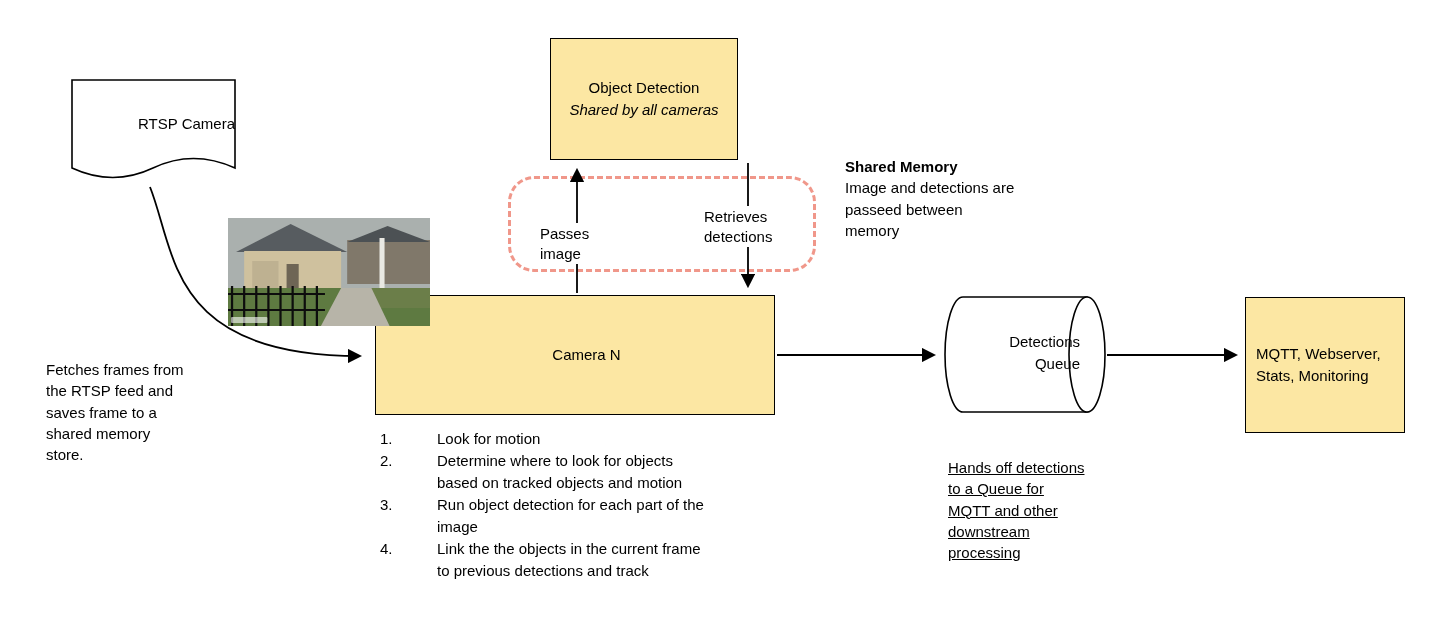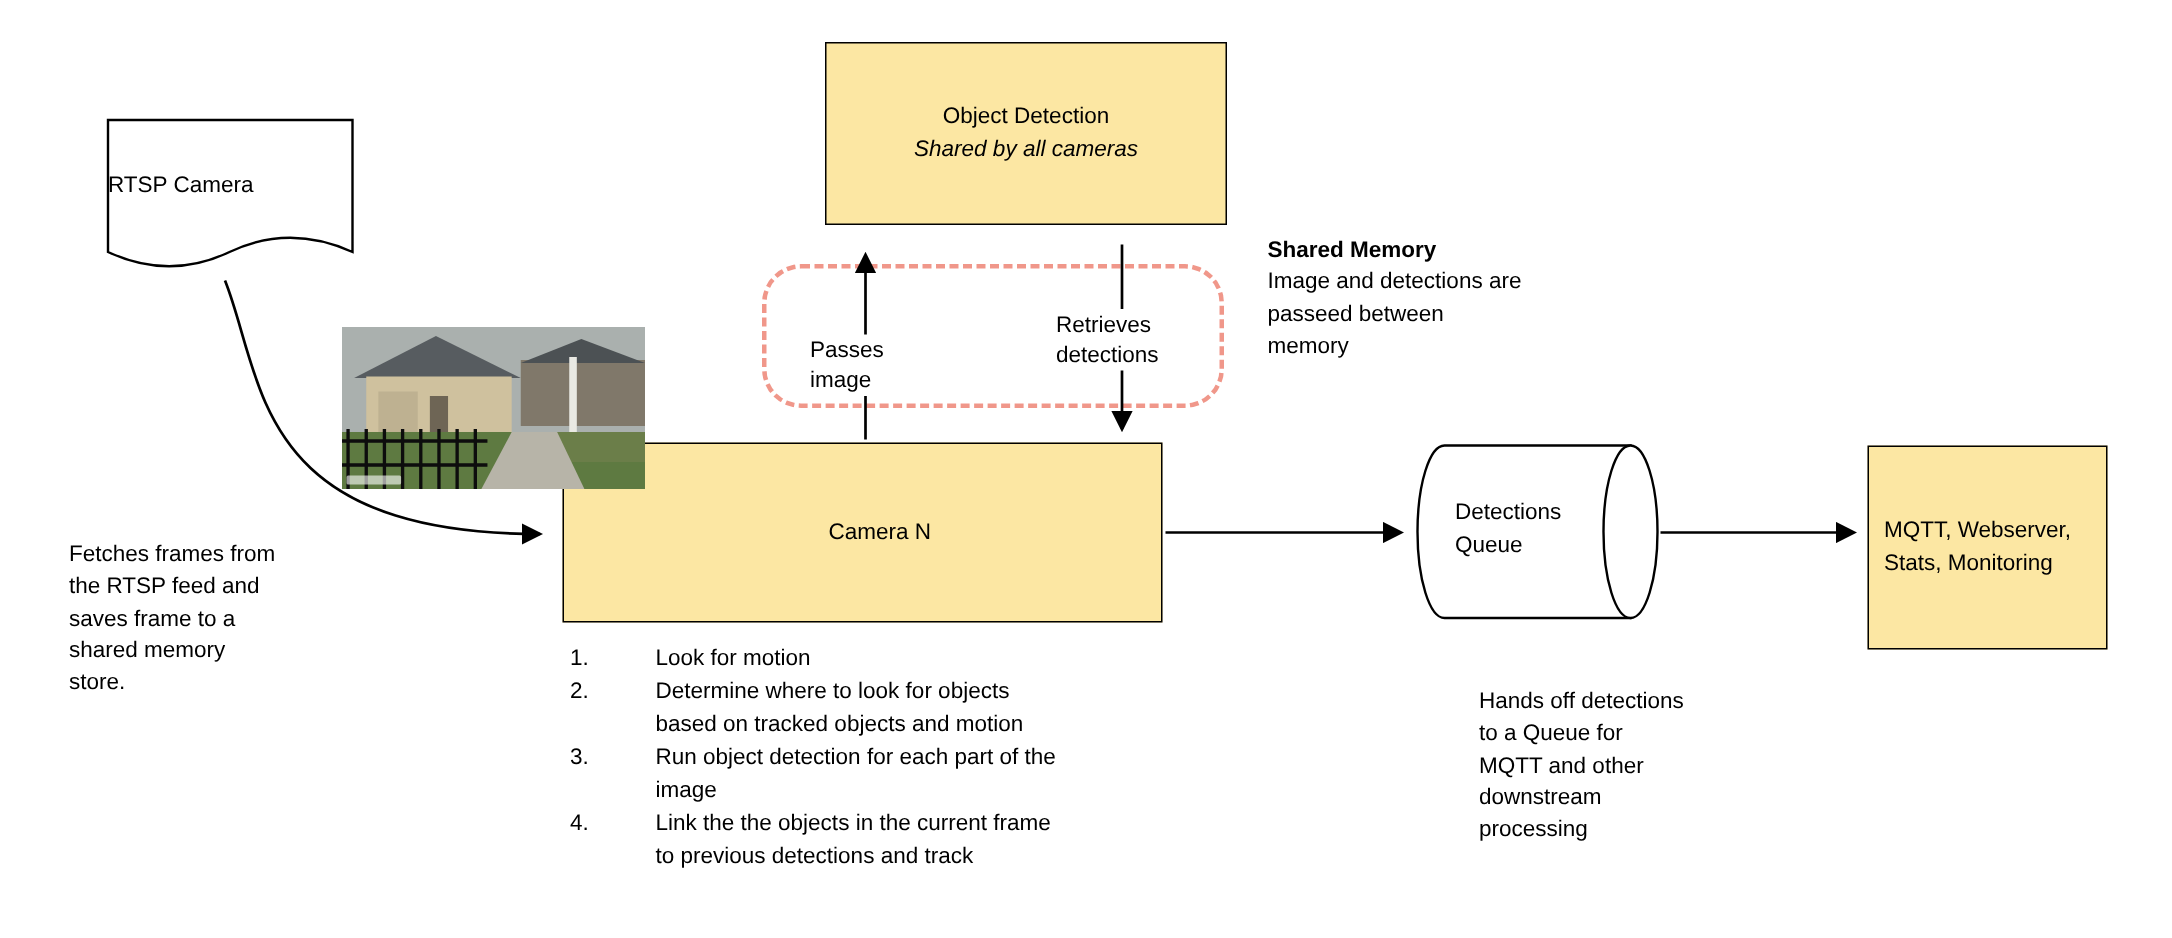--- a/index.html
+++ b/index.html
@@ -19,21 +19,21 @@
   .output-box { align-items:flex-start; text-align:left; padding-left:10px; padding-right:6px; }
   .dashed-region {
     position:absolute; border:3px dashed var(--dash-color,#F0978A);
     border-radius:26px; z-index:1;
   }
   .arrow-label { position:absolute; background:#fff; line-height:1.3; padding:1px 2px; z-index:4; }
   .note { position:absolute; line-height:1.42; z-index:3;margin-top:20px; }
   .note span { display:block; }
   .bold { font-weight:bold; }
   .italic { font-style:italic; }
-  .shape-label { position:absolute; text-align:left; z-index:3; line-height:1.45; }
+  .shape-label { position:absolute; text-align:right; z-index:3; line-height:1.45; }
   .steps { position:absolute; left:380px; top:428px; z-index:3; }
   .step { display:flex; line-height:22px; }
   .step .num { width:57px; flex:0 0 57px; }
   .step .lines span { display:block; }
   .photo { position:absolute; left:228px; top:218px; width:202px; height:108px; z-index:5; }
   .photo svg { display:block; }
 </style>
 </head>
 <body>
 
@@ -54,21 +54,21 @@
     <line x1="777" y1="355" x2="934" y2="355" stroke="#000" stroke-width="1.8" marker-end="url(#arrowhead)"></line>
     <line x1="1107" y1="355" x2="1236" y2="355" stroke="#000" stroke-width="1.8" marker-end="url(#arrowhead)"></line>
     <g>
       <path d="M1087,297 L963,297 A18,57.5 0 0 0 963,412 L1087,412 Z" fill="#ffffff" stroke="#000" stroke-width="1.6"></path>
       <ellipse cx="1087" cy="354.5" rx="18" ry="57.5" fill="#ffffff" stroke="#000" stroke-width="1.6"></ellipse>
     </g>
   </svg>
 
   <div class="shape-label" style="left:72px; top:113px; width:163px;">RTSP Camera</div>
 
-  <div class="yellow-box" style="left:550px; top:28px; width:268px; height:122px;">
+  <div class="yellow-box" style="left:550px; top:38px; width:188px; height:122px;">
     <span>Object Detection</span>
     <span class="italic">Shared by all cameras</span>
   </div>
 
   <div class="yellow-box" style="left:375px; top:295px; width:400px; height:120px;padding-left:23px;">
     <span>Camera N</span>
   </div>
 
   <div class="yellow-box output-box" style="left:1245px; top:297px; width:160px; height:136px;">
     <span style="width:138px;">MQTT, Webserver, Stats, Monitoring</span>
@@ -87,21 +87,21 @@
   </div>
 
   <div class="note" style="left:46px; top:339px; width:160px;">
     <span>Fetches frames from</span>
     <span>the RTSP feed and</span>
     <span>saves frame to a</span>
     <span>shared memory</span>
     <span>store.</span>
   </div>
 
-  <div class="note" style="left:986px; top:437px; width:180px;">
+  <div class="note" style="left:948px; top:437px; width:180px;text-decoration:underline;">
     <span>Hands off detections</span>
     <span>to a Queue for</span>
     <span>MQTT and other</span>
     <span>downstream</span>
     <span>processing</span>
   </div>
 
   <div class="steps">
     <div class="step">
       <span class="num">1.</span>

